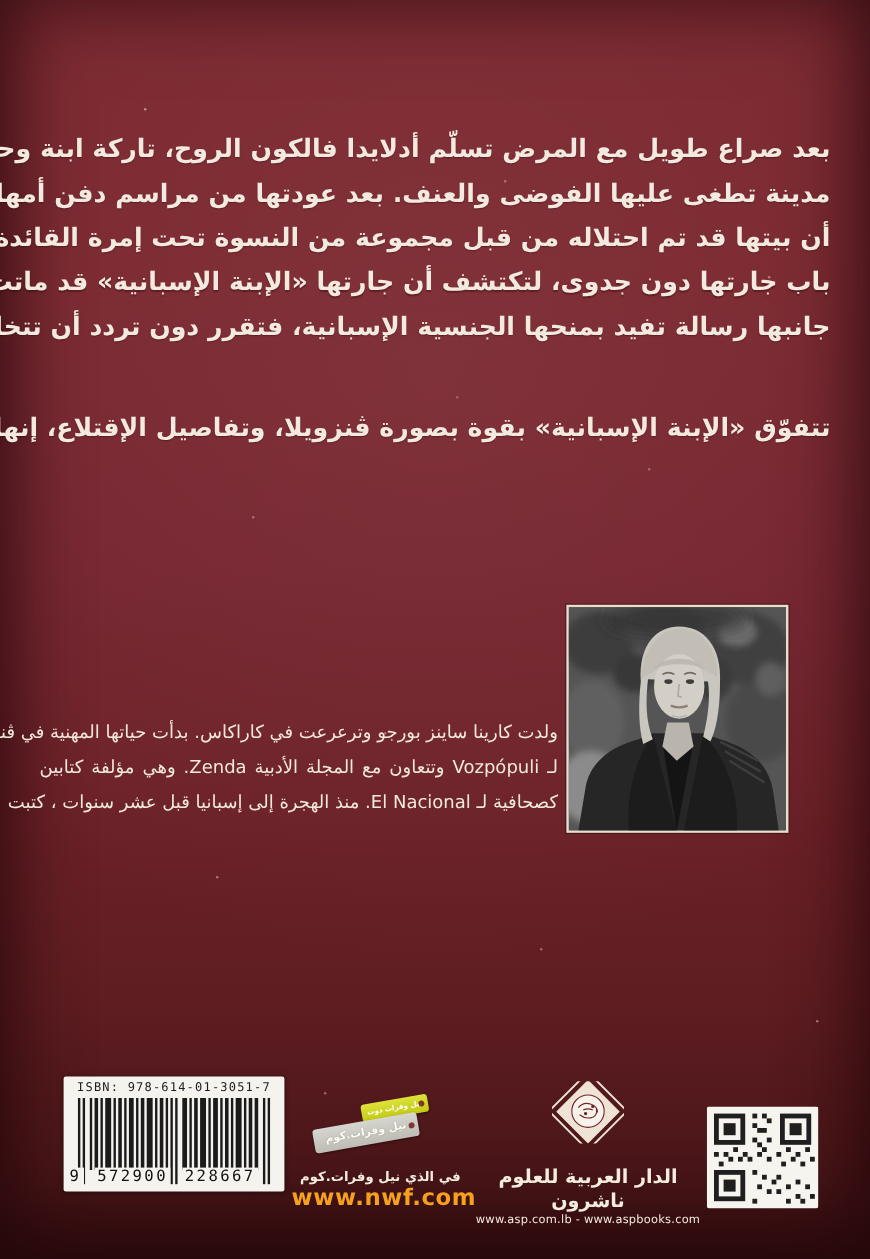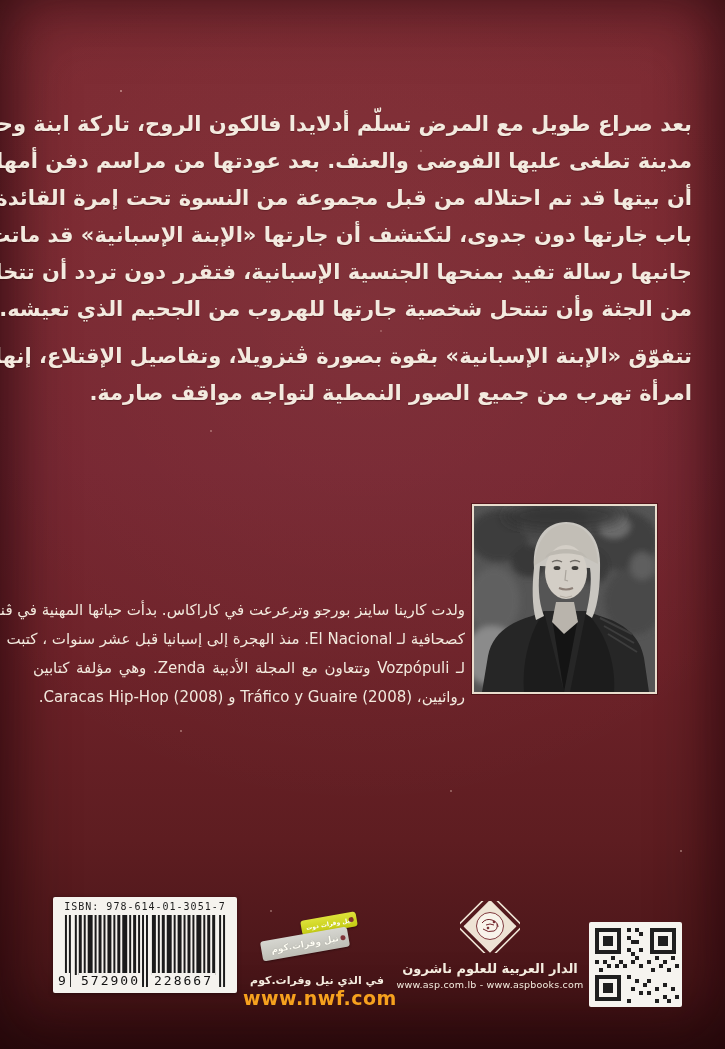--- a/index.html
+++ b/index.html
@@ -57,44 +57,42 @@
   .tag::after{content:"";position:absolute;right:3px;top:50%;margin-top:-2.5px;width:5px;height:5px;
     border-radius:50%;background:rgba(120,35,42,.9);}
   .nwf-line{position:absolute;left:0;right:0;direction:rtl;color:#f5ecdf;font-weight:bold;font-size:11px;}
   .nwf-l1{top:50px;}
   .nwf-l2{top:64px;}
   .nwf-url{position:absolute;left:0;right:0;top:77px;color:#f6a11e;font-weight:bold;font-size:19px;
     font-family:"DejaVu Sans",sans-serif;letter-spacing:.5px;}
   
   .asp{position:absolute;left:388px;top:901px;width:204px;text-align:center;color:#f4ecdf;}
   .asp-diamond{height:52px;position:relative;}
-  .asp-name-ar{direction:rtl;font-weight:bold;font-size:13px;line-height:20px;margin-top:6px;}
+  .asp-name-ar{direction:rtl;font-weight:bold;font-size:16px;line-height:20px;margin-top:18px;}
   .asp-name-en{font-weight:bold;font-size:12.5px;line-height:15px;}
   .asp-urls{font-size:9.5px;line-height:12px;letter-spacing:.2px;}
   
   .qr{position:absolute;left:589px;top:922px;width:93px;height:85px;}
 </style>
 </head>
 <body>
 
 <div class="cover">
   <div class="specks"></div>
 
   <div class="synopsis para1" style="position:absolute;top:106px;">
     <div class="jline">بعد صراع طويل مع المرض تسلّم أدلايدا فالكون الروح، تاركة ابنة وحيدة في</div>
     <div class="jline">مدينة تطغى عليها الفوضى والعنف. بعد عودتها من مراسم دفن أمها، تكتشف</div>
     <div class="jline">أن بيتها قد تم احتلاله من قبل مجموعة من النسوة تحت إمرة القائدة. تقرع</div>
     <div class="jline">باب جارتها دون جدوى، لتكتشف أن جارتها «الإبنة الإسبانية» قد ماتت وإلى</div>
     <div class="jline">جانبها رسالة تفيد بمنحها الجنسية الإسبانية، فتقرر دون تردد أن تتخلص</div>
-    <div class="jline">من الجثة وأن تنتحل شخصية جارتها للهروب من الجحيم الذي تعيشه.</div>
   </div>
 
   <div class="synopsis para2" style="position:absolute;top:338px;">
     <div class="jline">تتفوّق «الإبنة الإسبانية» بقوة بصورة ڤنزويلا، وتفاصيل الإقتلاع، إنها قصة</div>
-    <div class="jline end">امرأة تهرب من جميع الصور النمطية لتواجه مواقف صارمة.</div>
   </div>
 
   <div class="photo">
     <svg width="181" height="186" viewBox="0 0 181 186">
       <defs>
         <filter id="blur1">
             <feGaussianBlur stdDeviation="3"></feGaussianBlur>
           </filter>
         <filter id="blur2">
             <feGaussianBlur stdDeviation="6"></feGaussianBlur>
@@ -139,23 +137,22 @@
       <path d="M78,56 Q83,53 88,56" stroke="#6e6a64" stroke-width="1.4" fill="none"></path>
       <path d="M96,56 Q101,53 106,56" stroke="#6e6a64" stroke-width="1.4" fill="none"></path>
       <path d="M92,64 L91,74 L94,75" stroke="#aaa49c" stroke-width="1.2" fill="none"></path>
       <path d="M85,82 Q92,85 99,82" stroke="#8d8078" stroke-width="2" fill="none"></path>
       <path d="M86,90 Q92,93 98,90" stroke="#b3aca2" stroke-width="1" fill="none"></path>
     </svg>
   </div>
 
   <div class="bio">
     <div class="bline">ولدت كارينا ساينز بورجو وترعرعت في كاراكاس. بدأت حياتها المهنية في ڤنزويلا</div>
+    <div class="bline">لـ Vozpópuli وتتعاون مع المجلة الأدبية Zenda. وهي مؤلفة كتابين</div>
     <div class="bline">كصحافية لـ El Nacional. منذ الهجرة إلى إسبانيا قبل عشر سنوات ، كتبت</div>
-    <div class="bline">لـ Vozpópuli وتتعاون مع المجلة الأدبية Zenda. وهي مؤلفة كتابين</div>
-    <div class="bline end">روائيين، Tráfico y Guaire (2008) و Caracas Hip-Hop (2008).</div>
   </div>
 
   <div class="barcode">
     <div class="bc-isbn">ISBN: 978-614-01-3051-7</div>
     <svg class="bc-bars" width="168" height="72" viewBox="0 0 170 60" preserveAspectRatio="none">
       <g fill="#1b1b1b">
         <rect x="4" y="0" width="2" height="60"></rect>
           <rect x="8" y="0" width="2" height="60"></rect>
         <rect x="14" y="0" width="2" height="50"></rect>
           <rect x="18" y="0" width="3" height="50"></rect>

